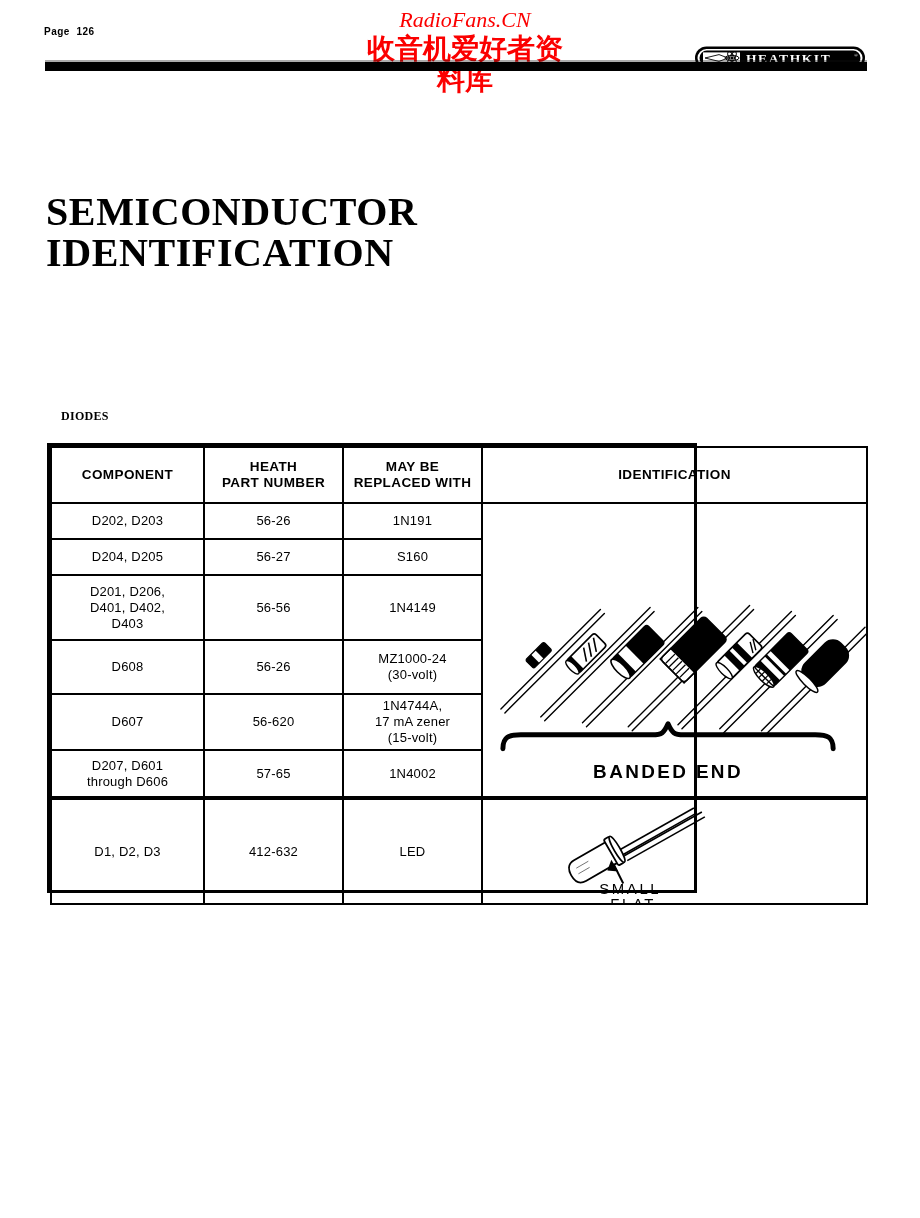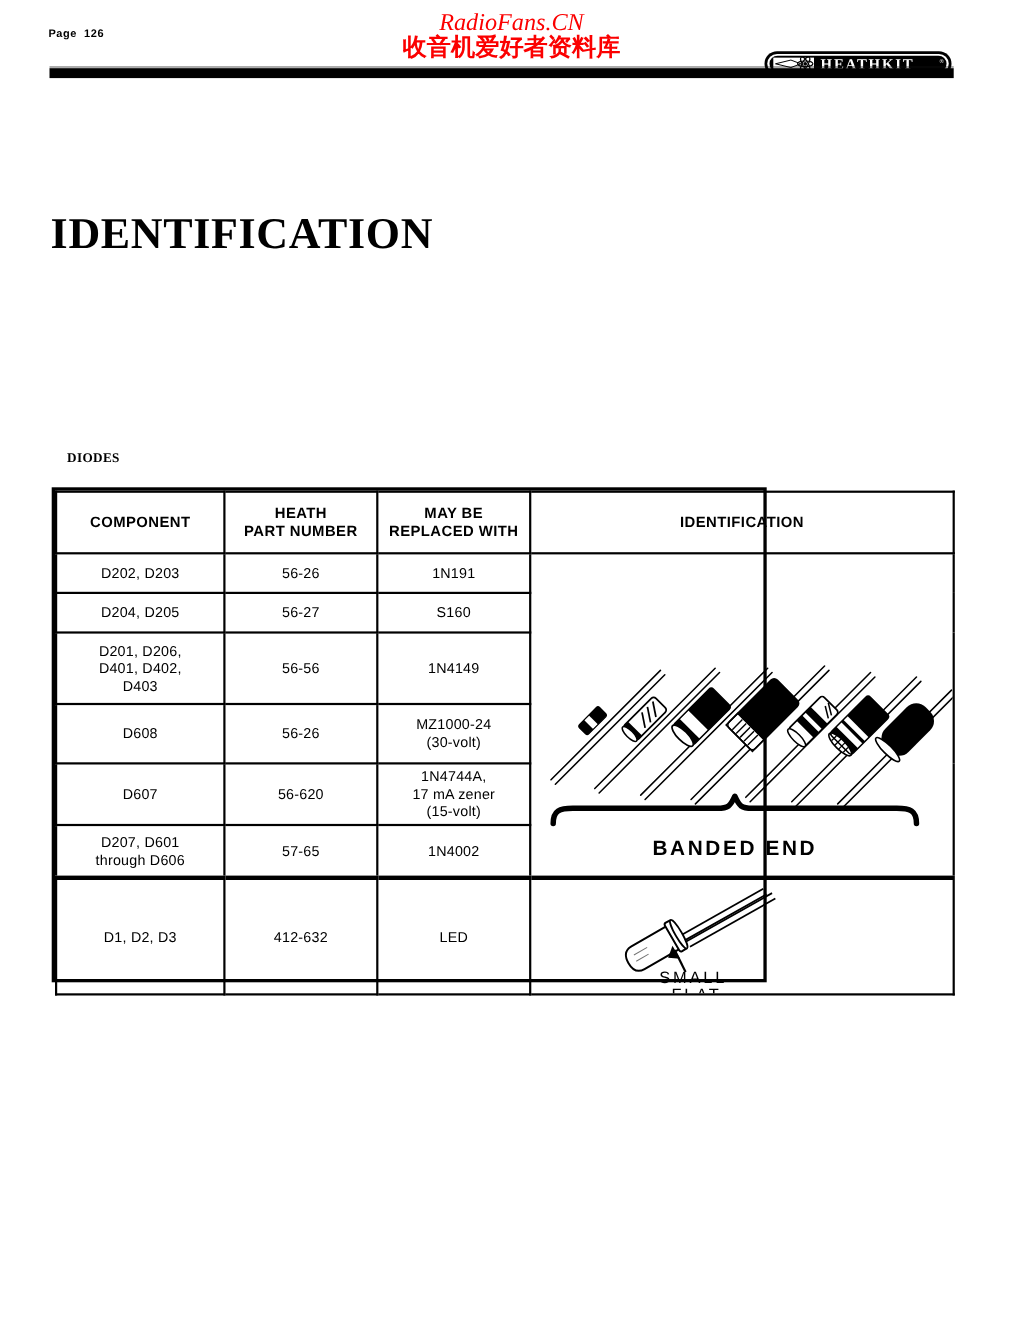--- a/index.html
+++ b/index.html
@@ -38,23 +38,23 @@
     line-height: 1.12;
   }
   .watermark .wm-latin {
     font-family: "Liberation Serif", serif;
     font-style: italic;
     font-weight: normal;
     font-size: 22px;
     display: block;
   }
   .watermark .wm-cjk {
-    font-family: Liberation Mono, monospace;
+    font-family: Liberation Serif, serif;
     font-weight: bold;
-    font-size: 22px;
+    font-size: 28px;
     display: block;
     letter-spacing: 0px;
   }
 
   
   .logo {
     position: absolute;
     left: 694px;
     top: 45px;
     width: 172px;
@@ -198,20 +198,21 @@
     <circle cx="38" cy="13" r="1.7" fill="#000"></circle>
 
     <text x="52" y="18" font-family="Liberation Serif, serif" font-size="13.5" font-weight="bold" letter-spacing="1.6" fill="#fff">HEATHKIT</text>
     <text x="160" y="12" font-family="Liberation Serif, serif" font-size="5" fill="#fff">®</text>
   </svg>
 </div>
 
 <div class="header-rule"></div>
 
 <div class="doc-title">
+  <span>SEMICONDUCTOR</span>
   <span>IDENTIFICATION</span>
 </div>
 
 <div class="section-label">DIODES</div>
 
 <div class="chart-table">
   <table>
     <colgroup>
       <col class="col-component">
       <col class="col-part">

